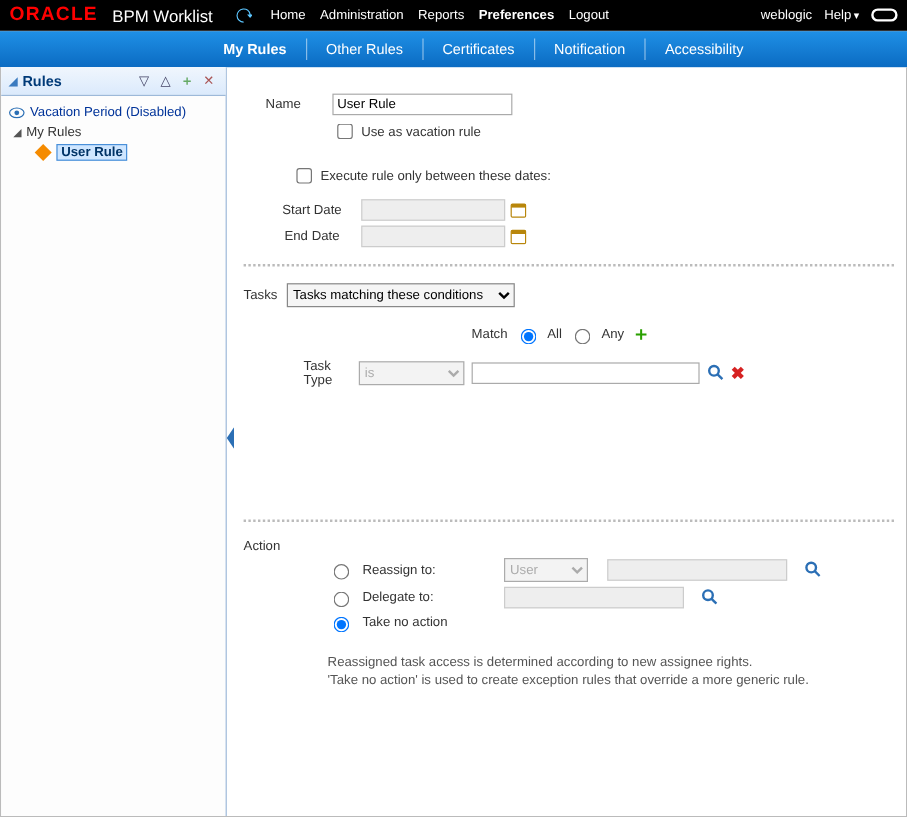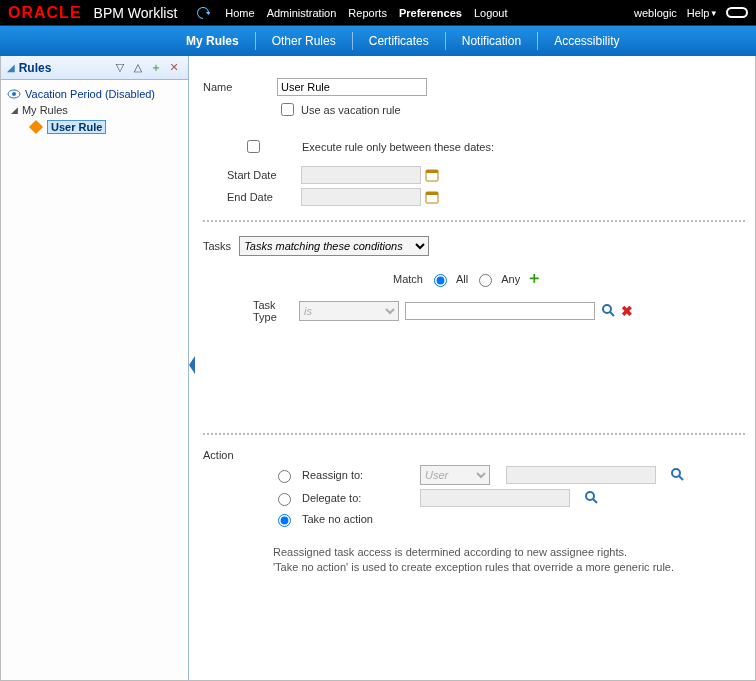--- a/index.html
+++ b/index.html
@@ -139,41 +139,40 @@
     background: linear-gradient(#f8f8f8,#e6e6e6);
     border: 1px solid #999;
     padding: 2px 8px;
     font-size: 11px;
     cursor: pointer;
     color: #333;
   }
 
   .form-section { margin-top: 16px; }
   .row { display: flex; align-items: center; margin: 4px 0; }
-  .label { width: 74px; text-align: left; padding-right: 8px; color: #333; }
+  .label { width: 74px; text-align: center; padding-right: 8px; color: #333; }
   input[type="text"] {
     border: 1px solid #aaa;
     height: 18px;
     padding: 1px 3px;
     font-size: 11px;
     background: #fff;
   }
   input[type="text"]:disabled { background: #eee; }
   .disabled-input {
     border: 1px solid #ccc;
     background: #eee;
     height: 18px;
     width: 120px;
   }
   select {
     border: 1px solid #888;
     font-size: 11px;
     height: 20px;
     background: #f5f5f5;
-    font-style: italic;
   }
   select:disabled { background: #eee; color: #888; }
 
   .dotted-hr {
     border: none;
     border-top: 2px dotted #bbb;
     margin: 14px 0;
   }
 
   .section-label { color: #333; margin-right: 8px; }
@@ -275,21 +274,21 @@
         <span class="label">Name</span>
         <input type="text" style="width: 150px;" value="User Rule">
       </div>
       <div class="row" style="padding-left:74px;">
         <input type="checkbox" style="">
         <span style="margin-left:4px;">Use as vacation rule</span>
       </div>
     </div>
 
     <div class="form-section" style="margin-top:18px;">
-      <div class="row" style="padding-left:40px;gap:35px;">
+      <div class="row" style="padding-left:40px;">
         <input type="checkbox" style="">
         <span style="margin-left:4px;font-weight:normal;">Execute rule only between these dates:</span>
       </div>
       <div class="row" style="padding-left:24px; margin-top:10px;">
         <span class="label">Start Date</span>
         <div class="disabled-input"></div>
         <span class="cal-icon" style="margin-left:4px;">
           <svg width="14" height="14" viewBox="0 0 14 14">
               <rect x="1" y="2" width="12" height="11" rx="1" fill="none" stroke="#b8860b"></rect>
               <rect x="1" y="2" width="12" height="3" fill="#b8860b"></rect>
@@ -324,21 +323,21 @@
         <span>All</span>
         <input type="radio" name="match" style="">
         <span>Any</span>
         <span class="plus-icon">＋</span>
       </div>
 
       <div class="task-type-row">
         <div class="tt-label">
           <div>Task Type</div>
         </div>
-        <select disabled="" style="width:100px;">
+        <select disabled="" style="width:88px;">
           <option>is</option>
         </select>
         <input type="text" style="width: 190px;">
         <span class="search-icon">
           <svg width="14" height="14" viewBox="0 0 14 14">
               <circle cx="6" cy="6" r="4" fill="none" stroke="#2b6fb5" stroke-width="2"></circle>
               <line x1="9" y1="9" x2="13" y2="13" stroke="#2b6fb5" stroke-width="2"></line>
             </svg>
         </span>
         <span class="x-icon">✖</span>

